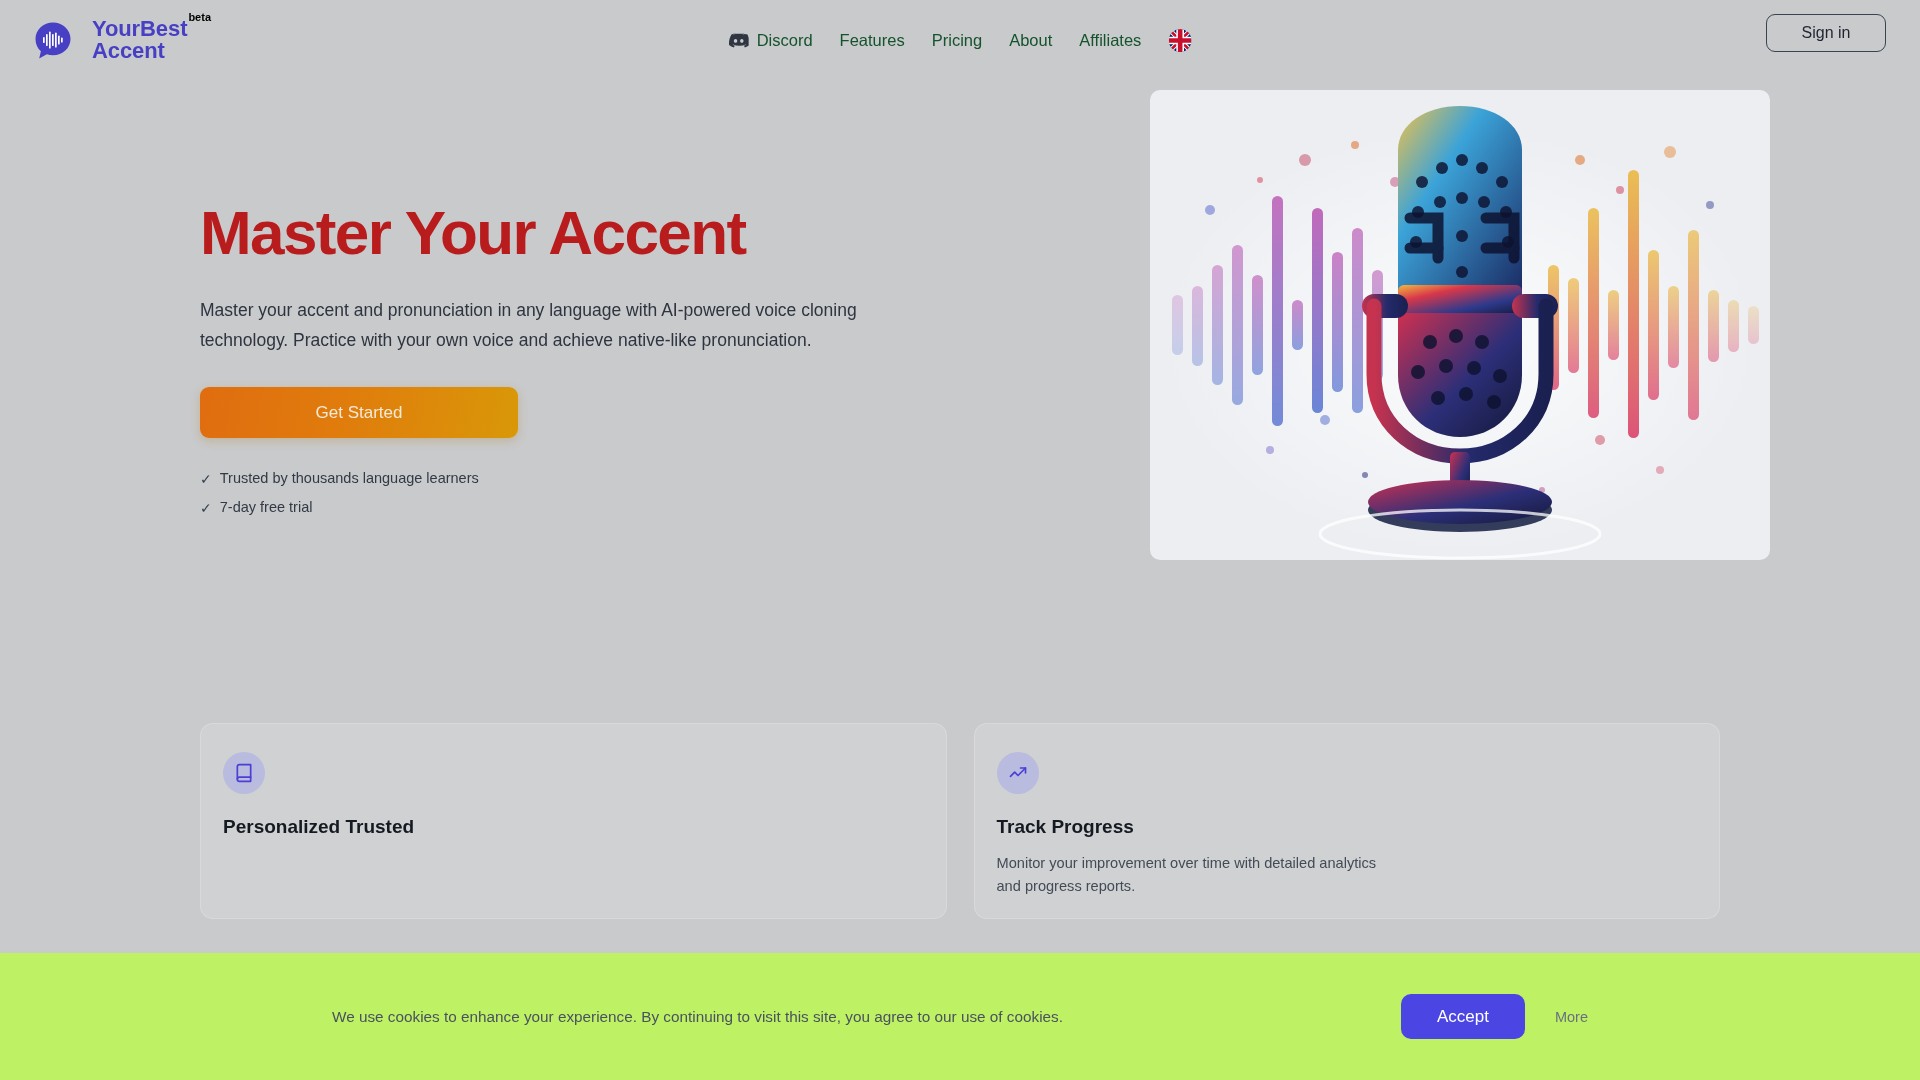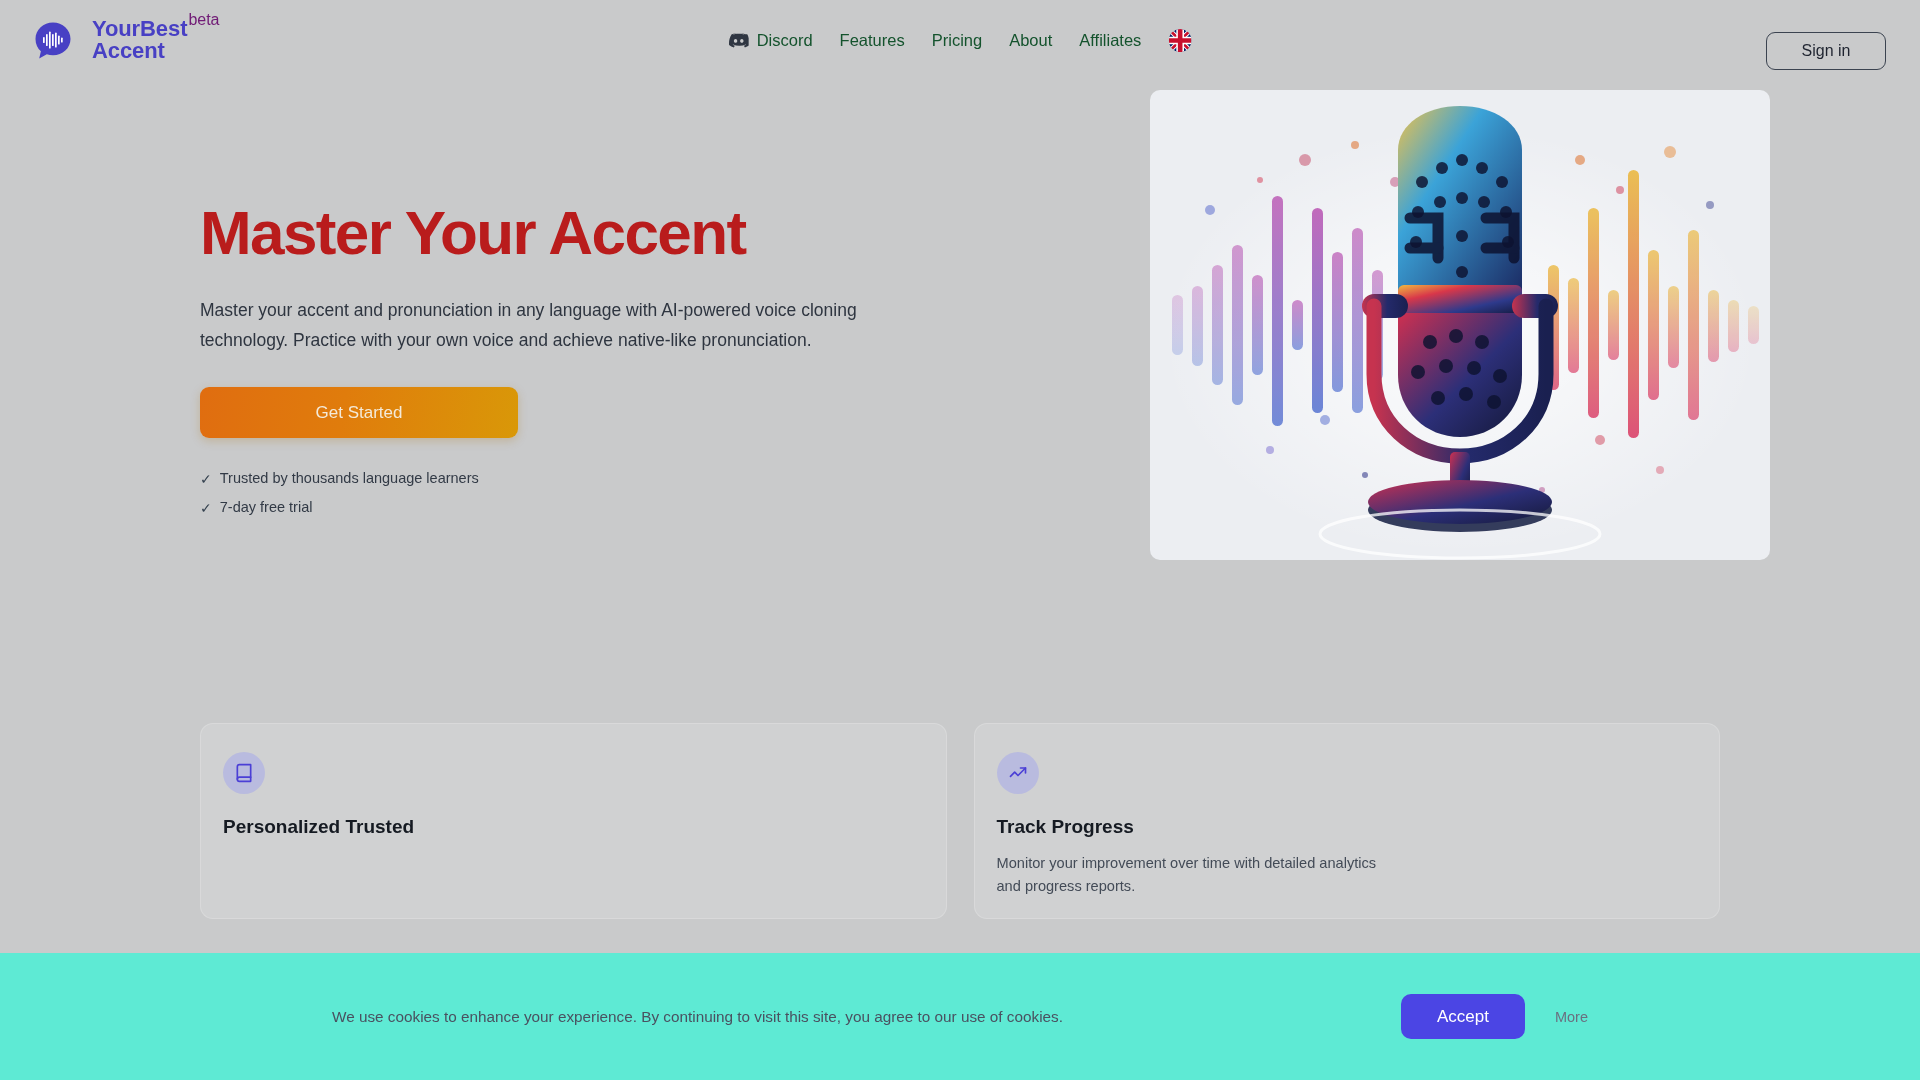--- a/index.html
+++ b/index.html
@@ -47,23 +47,23 @@
     font-weight: 700;
     color: #4840c4;
     letter-spacing: -0.1px;
   }
   .brand-line1 { display: inline-block; }
   .brand-beta {
     position: absolute;
     top: -6px;
     left: 100%;
     margin-left: 1px;
-    font-size: 16px;
-    font-weight: 400;
-    color: #701a75;
+    font-size: 11px;
+    font-weight: 700;
+    color: #000000;
     letter-spacing: 0;
   }
   .brand-line2 { display: block; }
 
   .main-nav {
     position: absolute;
     left: 50%;
     transform: translateX(-50%);
     display: flex;
     align-items: center;
@@ -89,21 +89,21 @@
     border: none;
     padding: 0;
     cursor: pointer;
     background: transparent;
     display: block;
   }
 
   .signin-btn {
     position: absolute;
     right: 34px;
-    top: 32px;
+    top: 14px;
     width: 120px;
     height: 38px;
     border: 1.4px solid #3b4350;
     border-radius: 9px;
     background: transparent;
     font-family: inherit;
     font-size: 16px;
     color: #1f2430;
     cursor: pointer;
   }
@@ -212,21 +212,21 @@
     max-width: 400px;
   }
 
   
   .cookie-banner {
     position: absolute;
     left: 0;
     bottom: 0;
     width: 1920px;
     height: 127px;
-    background: #5eead4;
+    background: #bef264;
     display: flex;
     align-items: center;
     justify-content: center;
     gap: 48px;
   }
   .cookie-text {
     font-size: 15.3px;
     color: #4a5160;
   }
   .cookie-actions {

